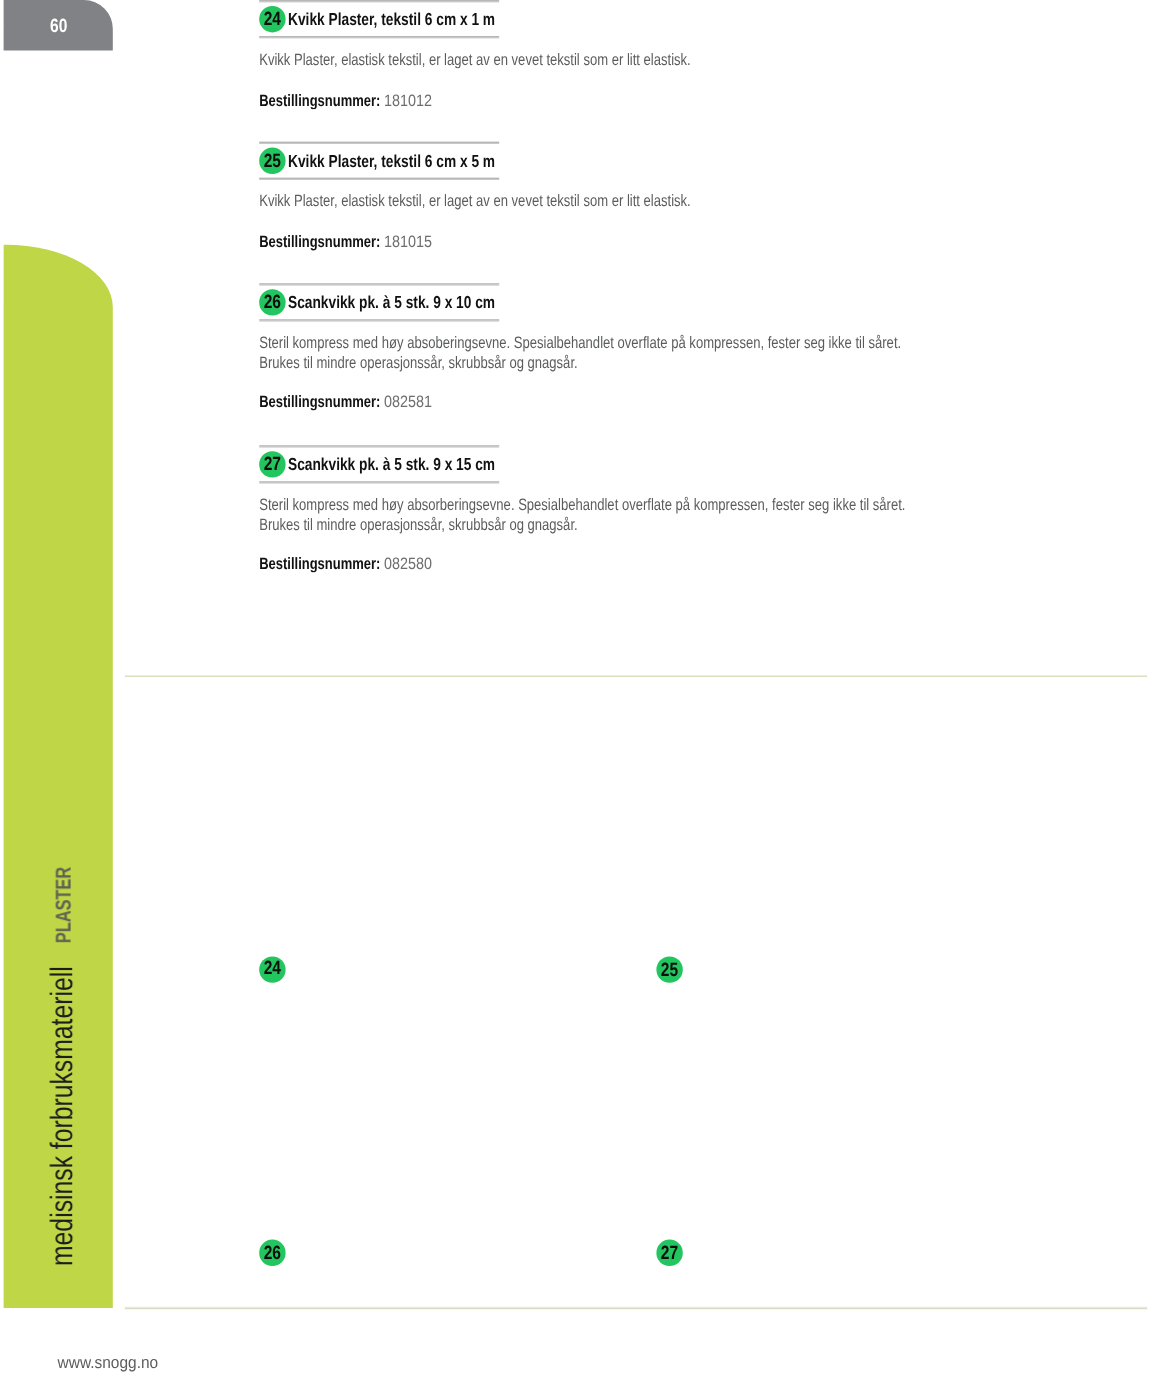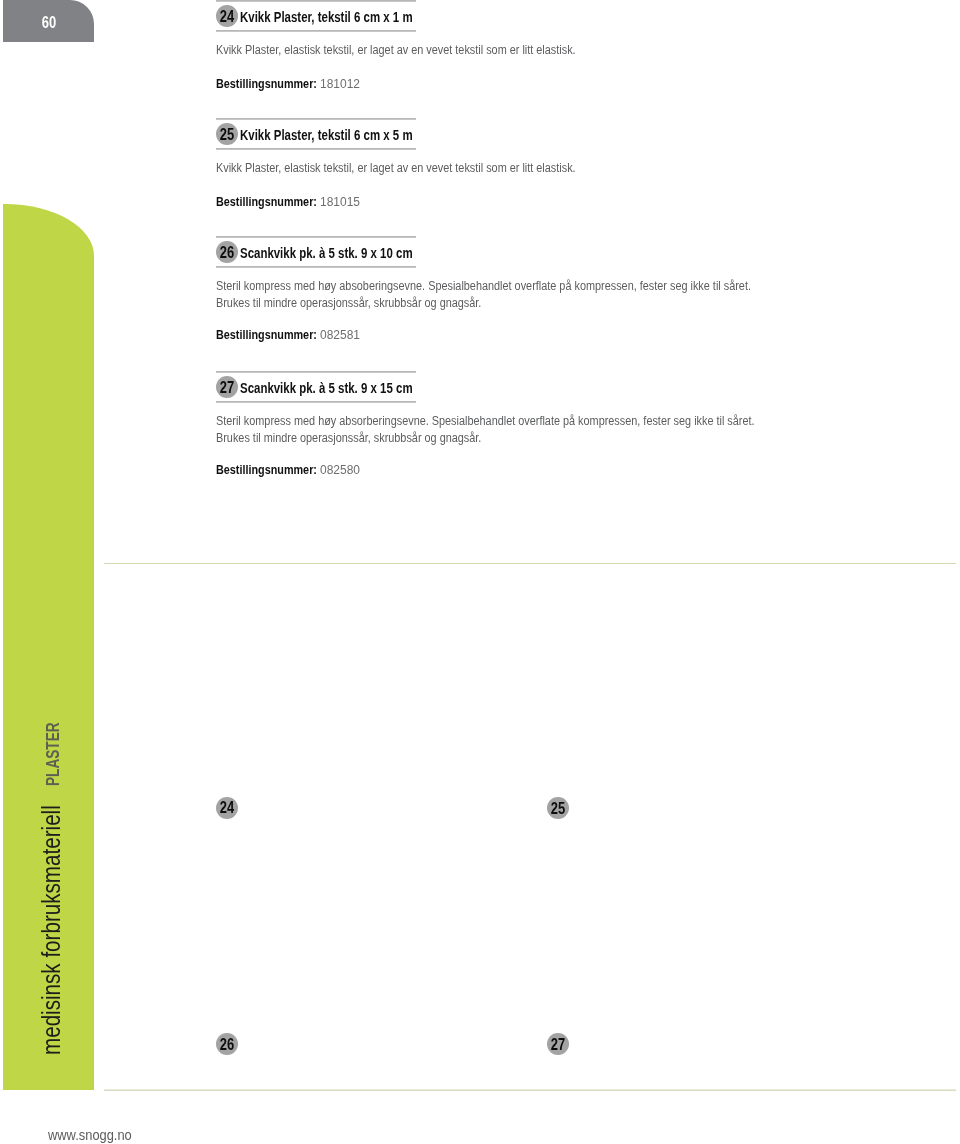--- a/index.html
+++ b/index.html
@@ -27,21 +27,21 @@
 
   
   .rule{position:absolute;height:2px;
         background:linear-gradient(to bottom,#b7b7b8 0,#b7b7b8 50%,#c8c8c9 50%,#c8c8c9 100%);}
   .olive-rule{position:absolute;height:1px;background:#d2d8b0;}
   .olive-rule.thick{height:2px;
         background:linear-gradient(to bottom,#e7ebd8 0,#e7ebd8 50%,#d9ddc6 50%,#d9ddc6 100%);}
 
   
   .badge{position:absolute;width:21.8px;height:21.8px;border-radius:50%;
-        background:#a3a3a3;}
+        background:#22c55e;}
   .badge i{position:absolute;left:0;top:0;width:21.8px;height:21.8px;
         display:flex;align-items:center;justify-content:center;font-style:normal;}
   .badge i span{display:inline-block;color:#0d0d0d;font-weight:bold;font-size:16px;
         transform:scaleX(.81) translateZ(0);transform-origin:center;
         position:relative;top:0.5px;}
 
   .ptitle{position:absolute;white-space:nowrap;font-weight:bold;font-size:14.5px;
         color:#111111;transform:scaleX(.79) translateZ(0);transform-origin:0 0;}
   .pbody{position:absolute;white-space:nowrap;font-size:13.7px;color:#5b5c5e;
         transform:scaleX(.7945) translateZ(0);transform-origin:0 0;}

